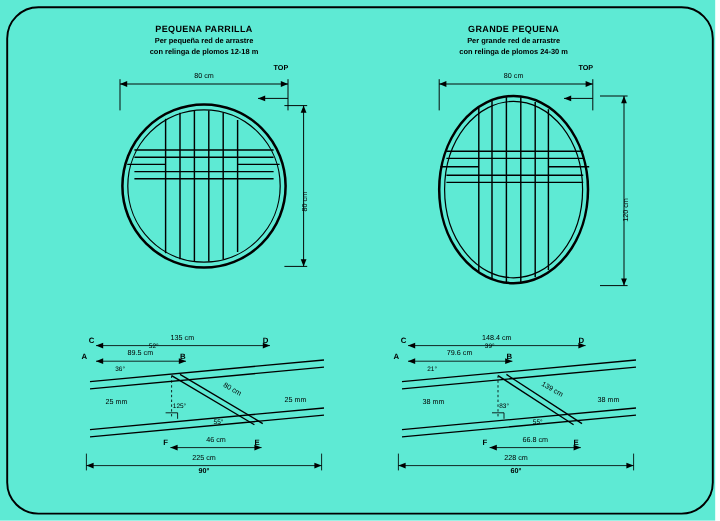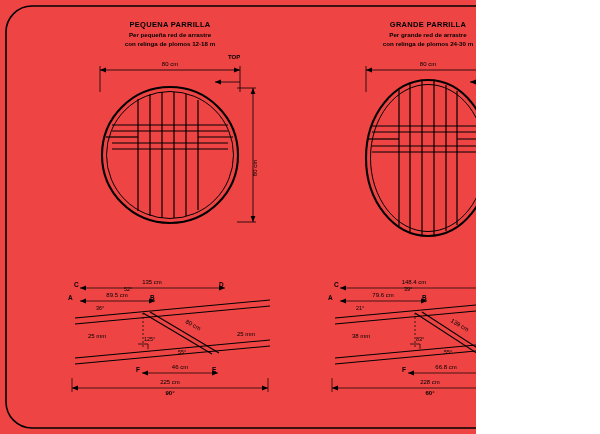--- a/index.html
+++ b/index.html
@@ -1,17 +1,17 @@
 <!DOCTYPE html>
 <html><head>
 <meta charset="utf-8">
 <style>
   html,body{margin:0;padding:0;background:#ffffff;}
   body{width:600px;height:434px;font-family:"Liberation Sans",sans-serif;}
-  #sheet{position:relative;width:476px;height:434px;overflow:hidden;background:#ef4444;}
+  #sheet{position:relative;width:596px;height:434px;overflow:hidden;background:#5eead4;}
   #sheet svg{position:absolute;left:0;top:0;}
   .t{position:absolute;font-family:"Liberation Sans",sans-serif;color:#000;white-space:nowrap;}
   .ttl{font-size:7.5px;font-weight:bold;letter-spacing:.3px;}
   .sub{font-size:6.2px;font-weight:bold;}
   .dim{font-size:6px;}
   .dimb{font-size:6px;font-weight:bold;}
   .sm{font-size:5.4px;}
   .lbl{font-size:6.5px;font-weight:bold;}
   .vert{transform-origin:0 0;}
   .ctr{transform:translateX(-50%);}
@@ -175,21 +175,21 @@
   <div class="t dimb ctr" style="left:170px;top:390px;">90°</div>
 
   <div class="t sm" style="left:124px;top:286px;">52°</div>
   <div class="t sm" style="left:96px;top:305px;">36°</div>
   <div class="t sm" style="left:144px;top:336px;">125°</div>
   <div class="t sm" style="left:178px;top:349px;">55°</div>
   <div class="t dim" style="left:185px;top:322px;transform:rotate(30deg);">80 cm</div>
   <div class="t dim" style="left:88px;top:333px;">25 mm</div>
   <div class="t dim" style="left:237px;top:331px;">25 mm</div>
 
-  <div class="t ttl ctr" style="left:428px;top:20px;">GRANDE PARRILLA</div>
+  <div class="t ttl ctr" style="left:428px;top:20px;">GRANDE PEQUENA</div>
   <div class="t sub ctr" style="left:428px;top:31px;">Per grande red de arrastre</div>
   <div class="t sub ctr" style="left:428px;top:40px;">con relinga de plomos 24-30 m</div>
 
   <div class="t dim ctr" style="left:428px;top:61px;">80 cm</div>
   <div class="t dimb" style="left:482px;top:54px;">TOP</div>
   <div class="t dim vert" style="left:519px;top:175px;transform:rotate(-90deg) translateX(-50%);">120 cm</div>
 
   <div class="t lbl" style="left:334px;top:281px;">C</div>
   <div class="t lbl" style="left:482px;top:281px;">D</div>
   <div class="t lbl" style="left:328px;top:294px;">A</div>

